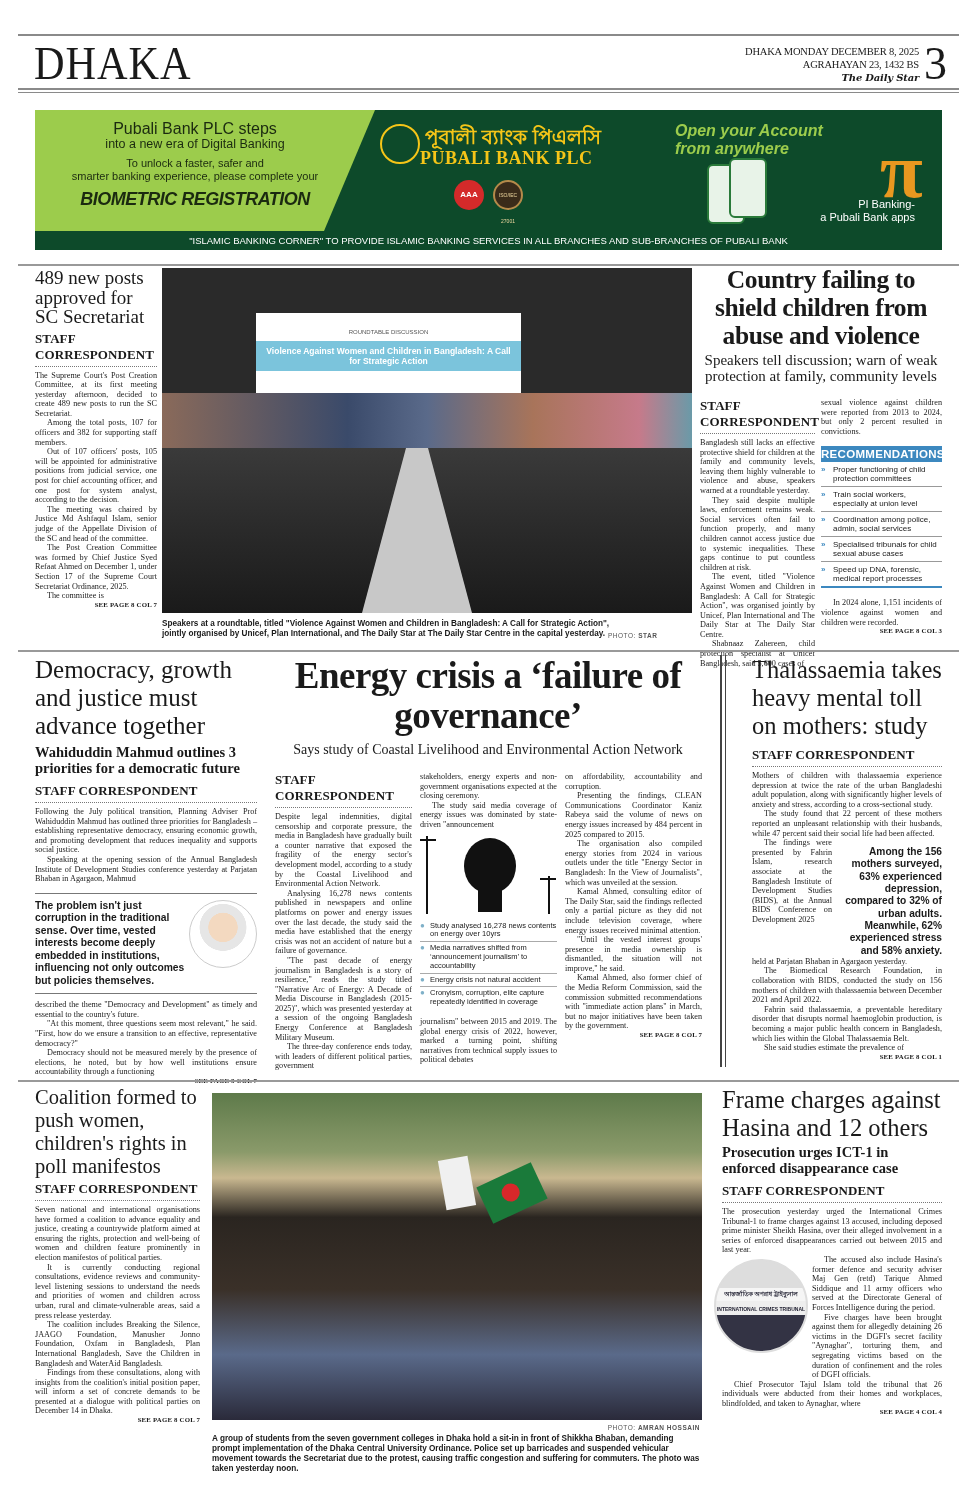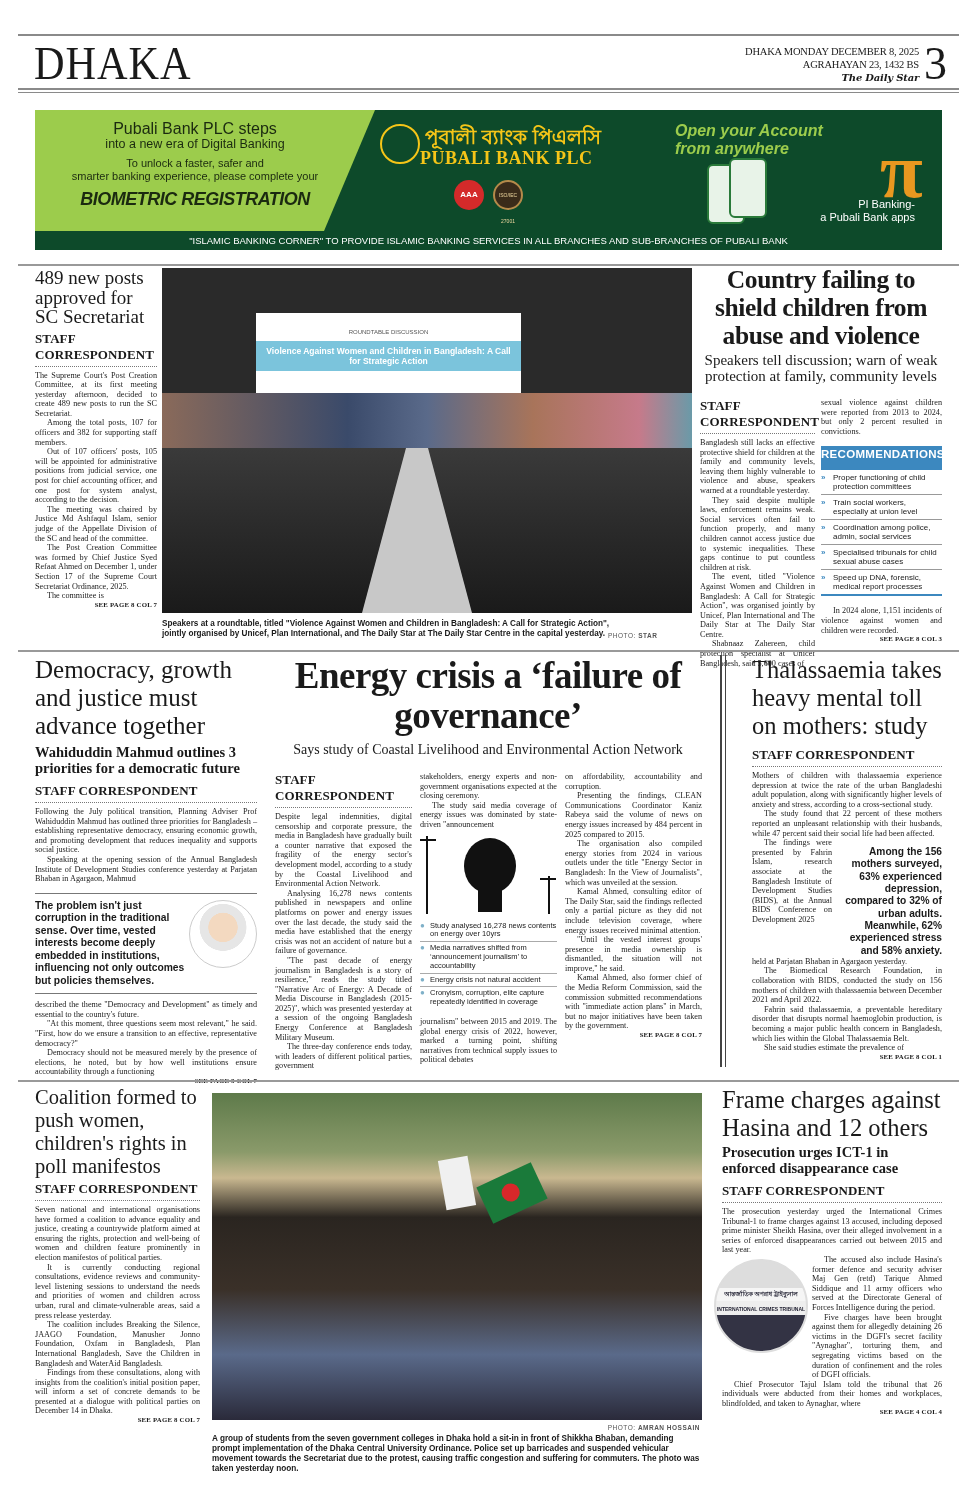--- a/index.html
+++ b/index.html
@@ -46,21 +46,21 @@
   .body p { text-indent: 12px; }
   .body p.first { text-indent: 0; }
   .see { font-size: 6.8px; font-weight: bold; text-align: right; letter-spacing: 0.2px; }
 
   
   .photo { background: #444; overflow: hidden; }
   .caption { font-family: "Liberation Sans", sans-serif; font-size: 8.2px; font-weight: bold; line-height: 10px; color: #1a1a1a; }
   .credit { font-family: "Liberation Sans", sans-serif; font-size: 6.5px; color: #555; letter-spacing: 0.5px; }
 
   
-  .rec-head { background: #3c88bf; color: #fff; font-family: "Liberation Sans", sans-serif; font-weight: bold; font-size: 11.5px; text-align: center; height: 24px; line-height: 16px; letter-spacing: 0.3px; }
+  .rec-head { background: #3c88bf; color: #fff; font-family: "Liberation Sans", sans-serif; font-weight: bold; font-size: 11.5px; text-align: center; height: 16px; line-height: 16px; letter-spacing: 0.3px; }
   .rec-item { display: flex; font-family: "Liberation Sans", sans-serif; font-size: 8px; line-height: 9px; padding: 3px 0 3px; border-bottom: 1px solid #999; }
   .rec-item .chev { color: #3c88bf; font-weight: bold; width: 12px; flex: none; font-size: 8px; }
 
   .quote { font-family: "Liberation Sans", sans-serif; font-weight: bold; font-size: 10.3px; line-height: 12.5px; }
   .bullet { display: flex; font-family: "Liberation Sans", sans-serif; font-size: 7.5px; line-height: 8.8px; padding: 2px 0; border-bottom: 1px solid #aaa; }
   .bullet .dot { width: 10px; flex: none; color: #7fb0c8; font-size: 8px; }
   .pull { font-family: "Liberation Sans", sans-serif; font-weight: bold; font-size: 10.2px; line-height: 12.3px; text-align: right; }
 </style>
 </head>
 <body>

